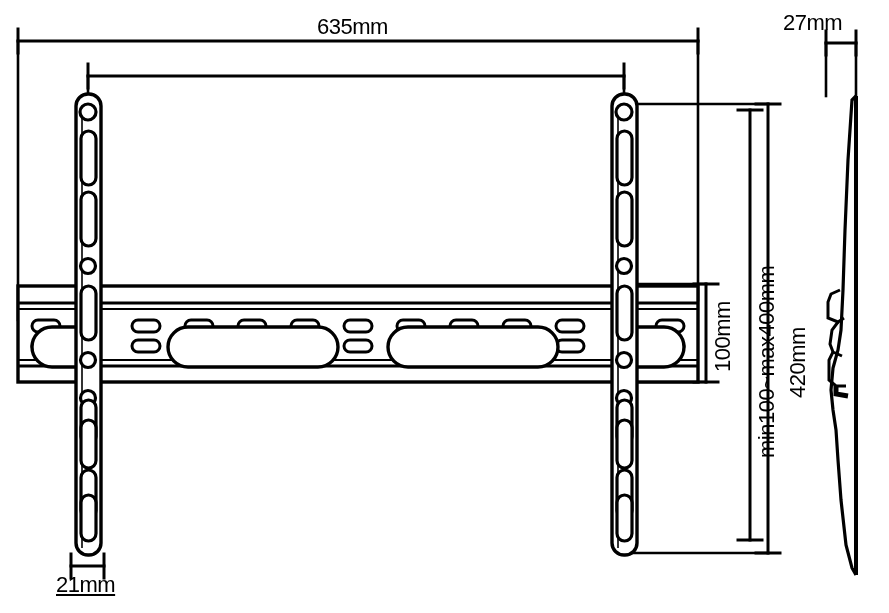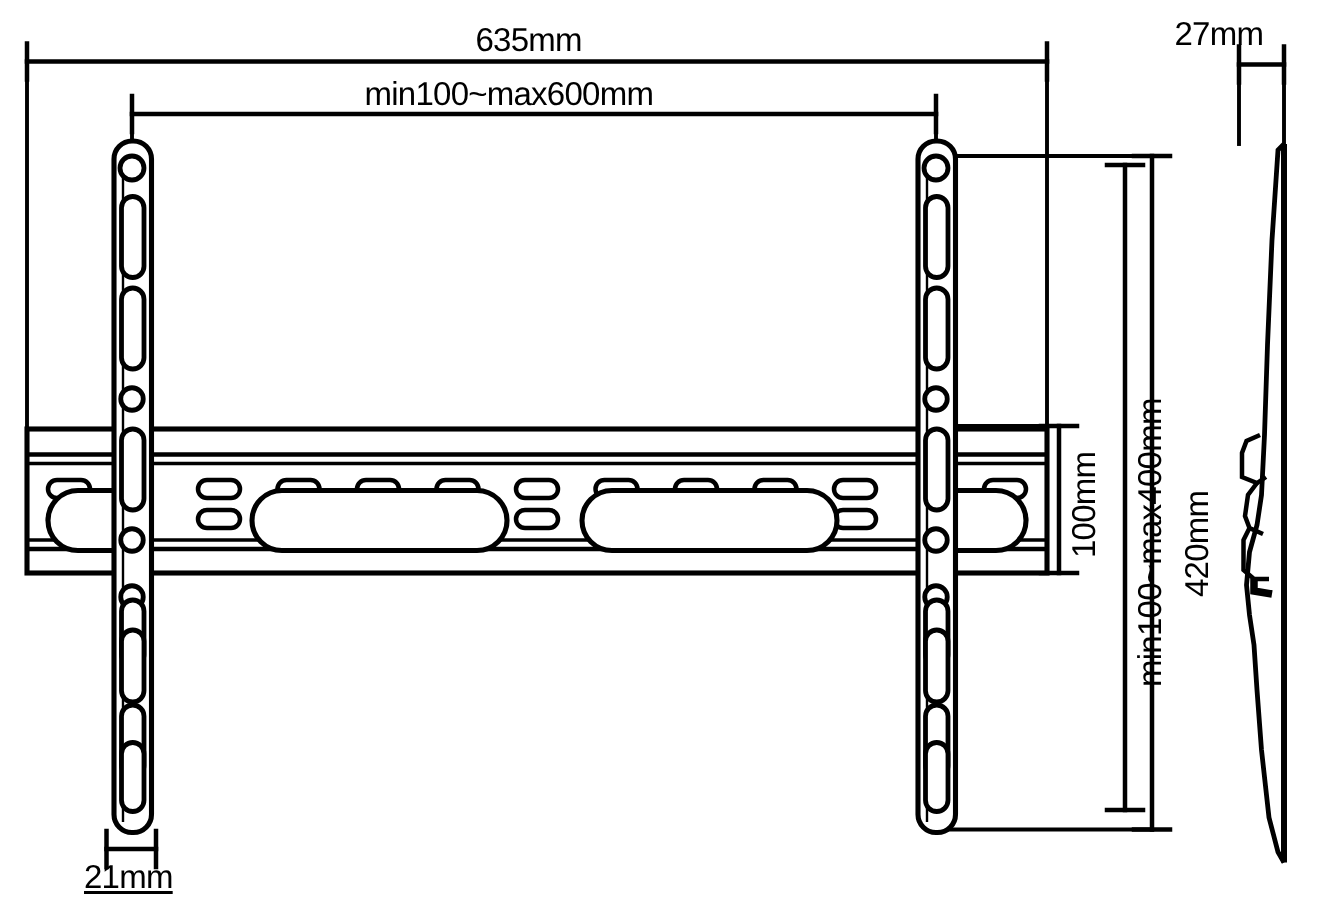--- a/index.html
+++ b/index.html
@@ -224,21 +224,20 @@
         <path d="M 838 322 L 832 330 L 830 344 L 833 352 L 842 356" fill="none"></path>
         <path d="M 833 352 L 829 360 L 829 380 L 836 386 L 846 386" fill="none"></path>
         <path d="M 836 386 L 836 394 L 848 396" fill="none" stroke-width="5"></path>
       </g>
     </g>
 
   </svg>
 
   <div class="dim-label" style="left:317px; top:16px;">635mm</div>
 
-  <div class="dim-label" style="left:243px; top:52px;">min100~max600mm</div>
 
   <div class="dim-label" style="left:783px; top:12px;">27mm</div>
 
   <div class="dim-label rot" style="left:712px; top:372px;">100mm</div>
 
   <div class="dim-label rot" style="left:756px; top:458px;">min100~max400mm</div>
 
   <div class="dim-label rot" style="left:787px; top:398px;">420mm</div>
 
   <div class="dim-label" style="left:56px; top:574px;text-decoration:underline;">21mm</div>

